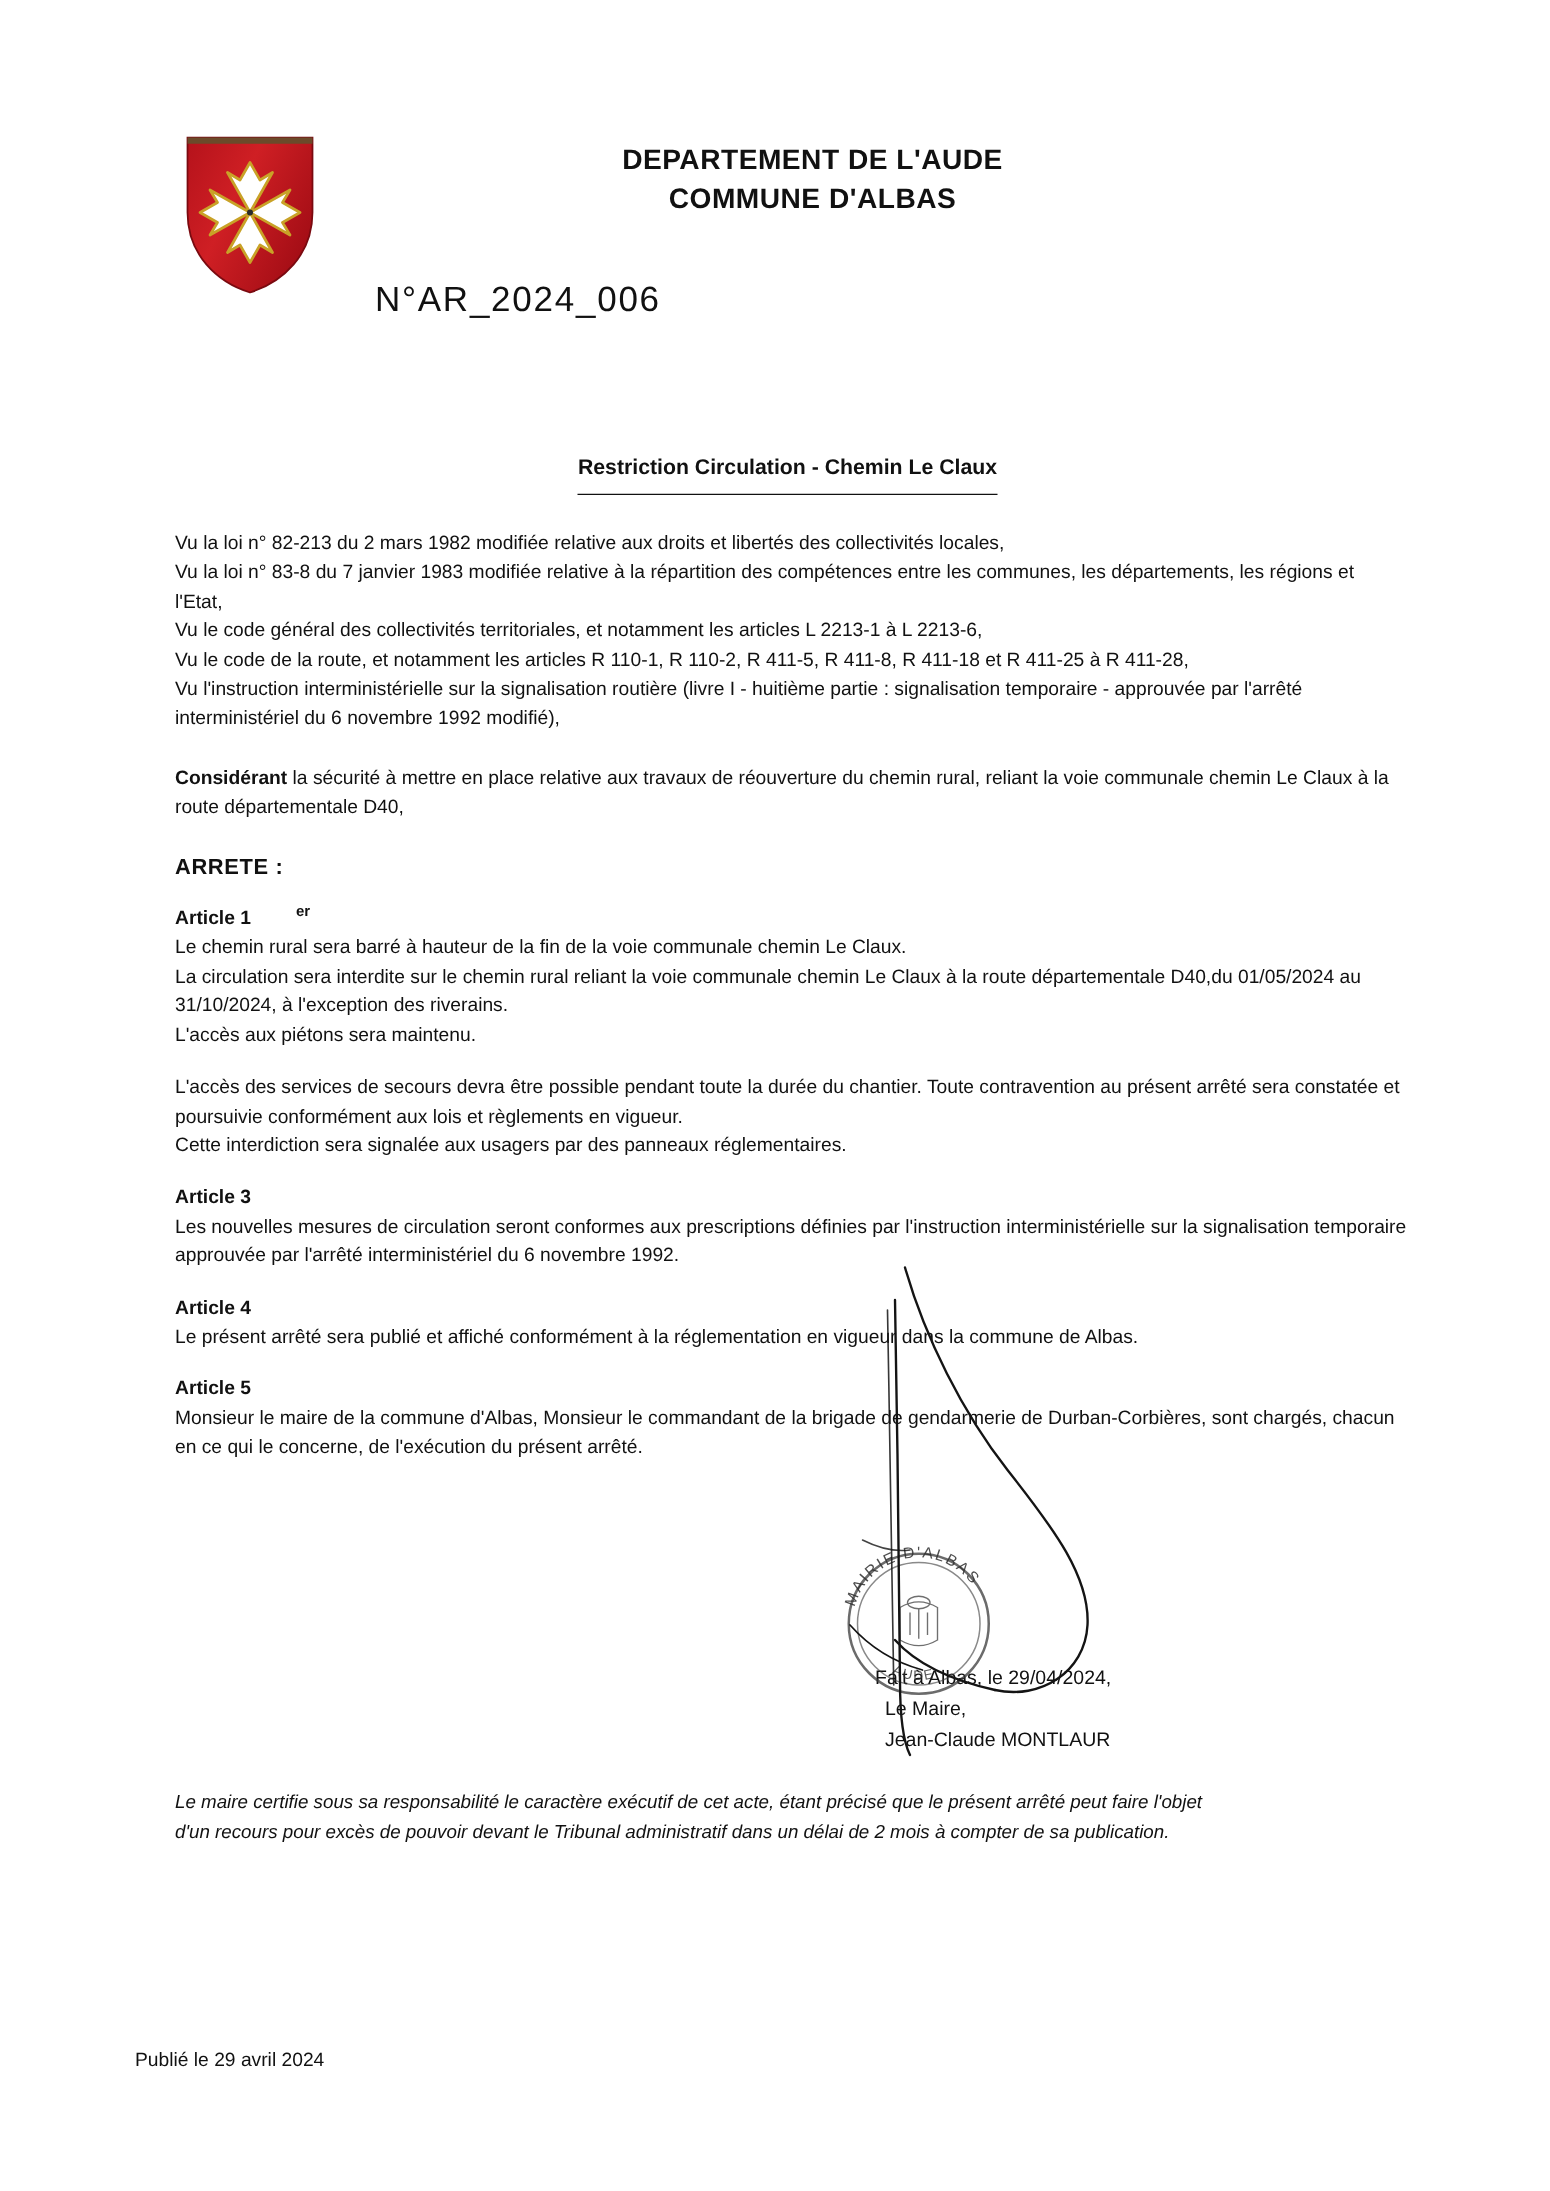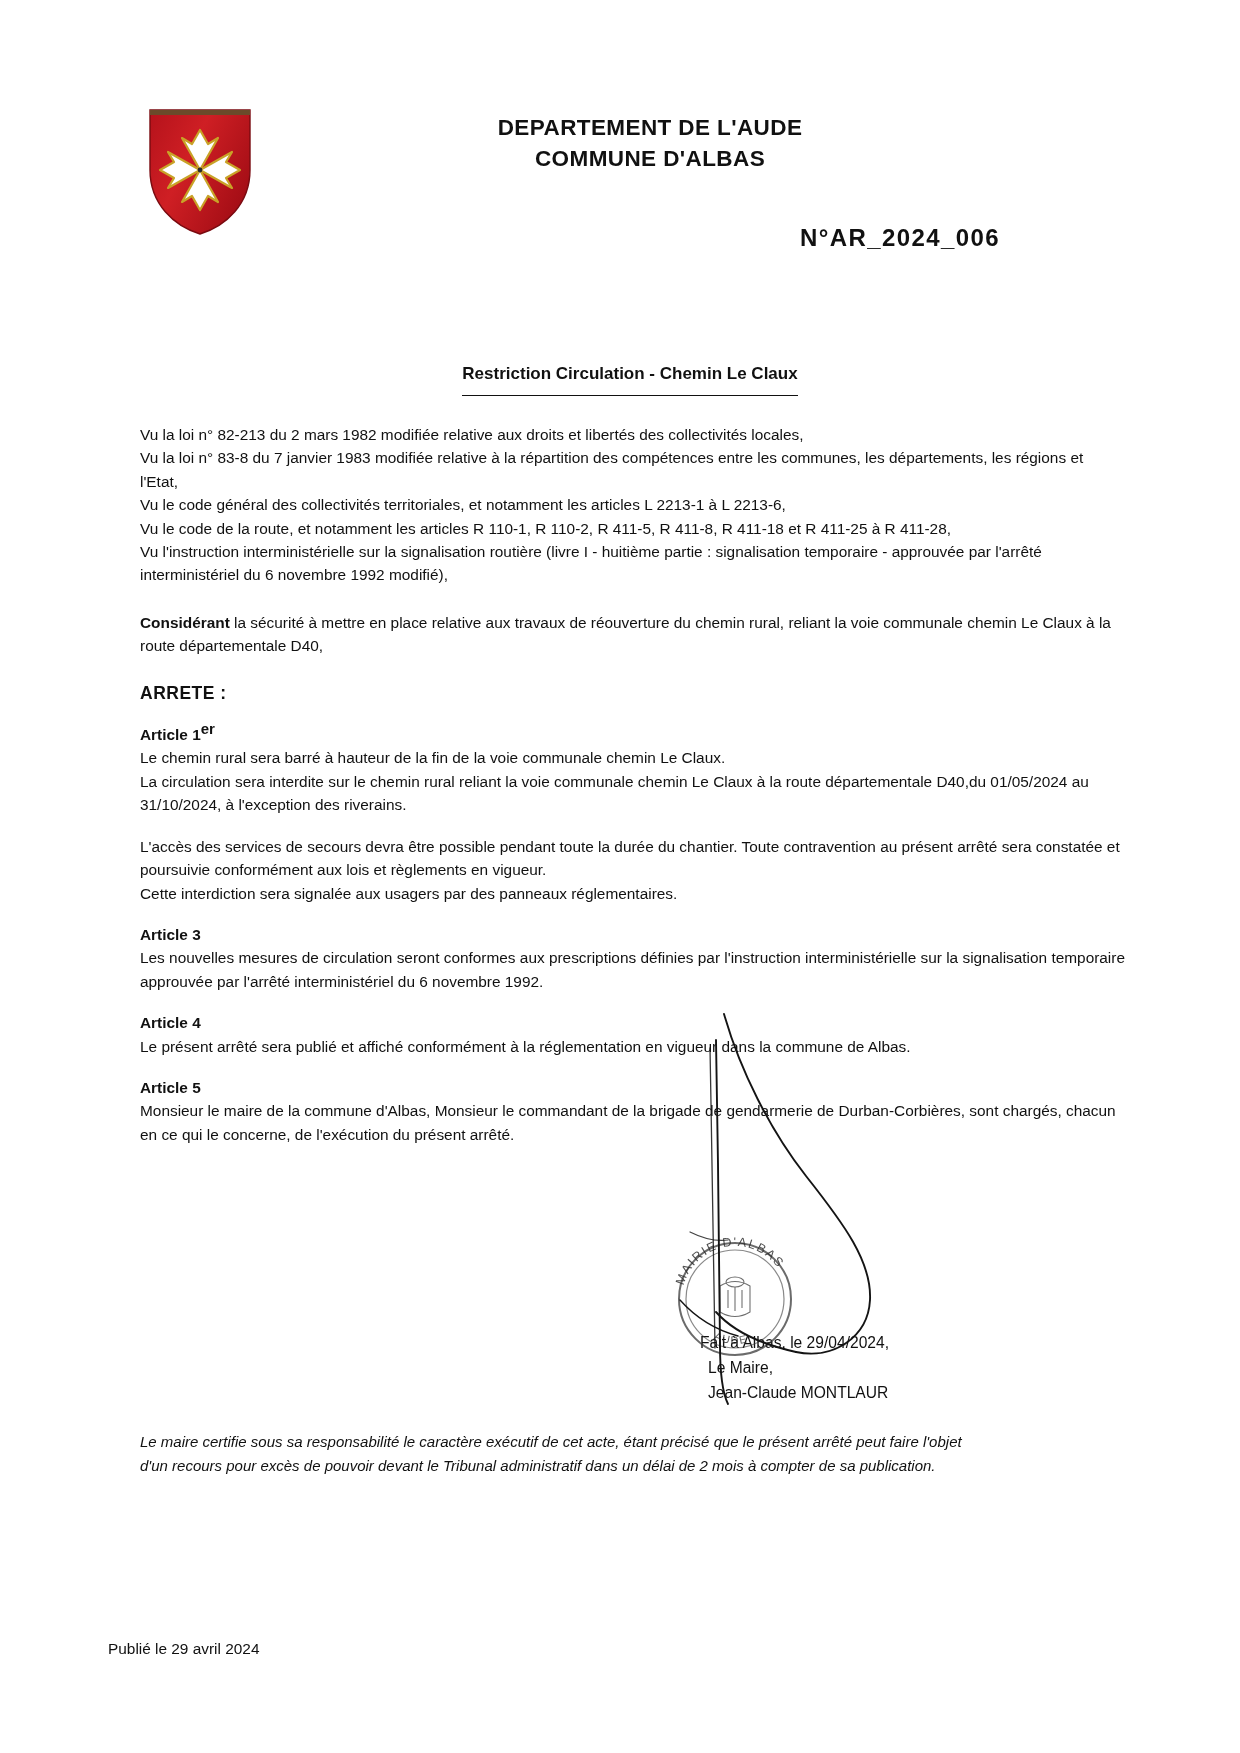--- a/index.html
+++ b/index.html
@@ -48,23 +48,23 @@
     font-weight: bold;
     letter-spacing: 0.4px;
     line-height: 31px;
     white-space: nowrap;
   }
   .ref-number {
     position: absolute;
     left: 300px;
     top: 224px;
     width: 700px;
-    text-align: right;
-    font-size: 24px;
-    font-weight: bold;
+    text-align: left;
+    font-size: 28px;
+    font-weight: normal;
     letter-spacing: 1.4px;
   }
 
   
   .doc-title {
     position: absolute;
     left: 140px;
     top: 364px;
     width: 980px;
     text-align: center;
@@ -94,24 +94,25 @@
     font-size: 15.4px;
     margin: 0;
   }
   .arrete {
     font-weight: bold;
     font-size: 17.5px;
     letter-spacing: 0.5px;
     margin: 0;
   }
   sup.ord {
-    font-size: 15px;
+    font-size: 12px;
     vertical-align: super;
     line-height: 0;
     font-weight: bold;
+    margin-left: 36px;
   }
 
   
   .sig-block {
     position: absolute;
     left: 700px;
     top: 1330px;
     width: 420px;
     font-size: 15.6px;
     line-height: 25px;
@@ -217,20 +218,21 @@
 
     <div class="spacer-md"></div>
 
     <p class="arrete">ARRETE :</p>
 
     <div class="spacer-sm"></div>
 
     <p class="art-head"><span>Article 1</span><sup class="ord">er</sup></p>
     <p class="para">Le chemin rural sera barré à hauteur de la fin de la voie communale chemin Le Claux.</p>
     <p class="para">La circulation sera interdite sur le chemin rural reliant la voie communale chemin Le Claux à la route départementale D40,du 01/05/2024 au 31/10/2024, à l'exception des riverains.</p>
+    <p class="para">L'accès aux piétons sera maintenu.</p>
 
     <div class="spacer-sm"></div>
 
     <p class="para">L'accès des services de secours devra être possible pendant toute la durée du chantier. Toute contravention au présent arrêté sera constatée et poursuivie conformément aux lois et règlements en vigueur.</p>
     <p class="para">Cette interdiction sera signalée aux usagers par des panneaux réglementaires.</p>
 
     <div class="spacer-sm"></div>
 
     <p class="art-head">Article 3</p>
     <p class="para">Les nouvelles mesures de circulation seront conformes aux prescriptions définies par l'instruction interministérielle sur la signalisation temporaire approuvée par l'arrêté interministériel du 6 novembre 1992.</p>

